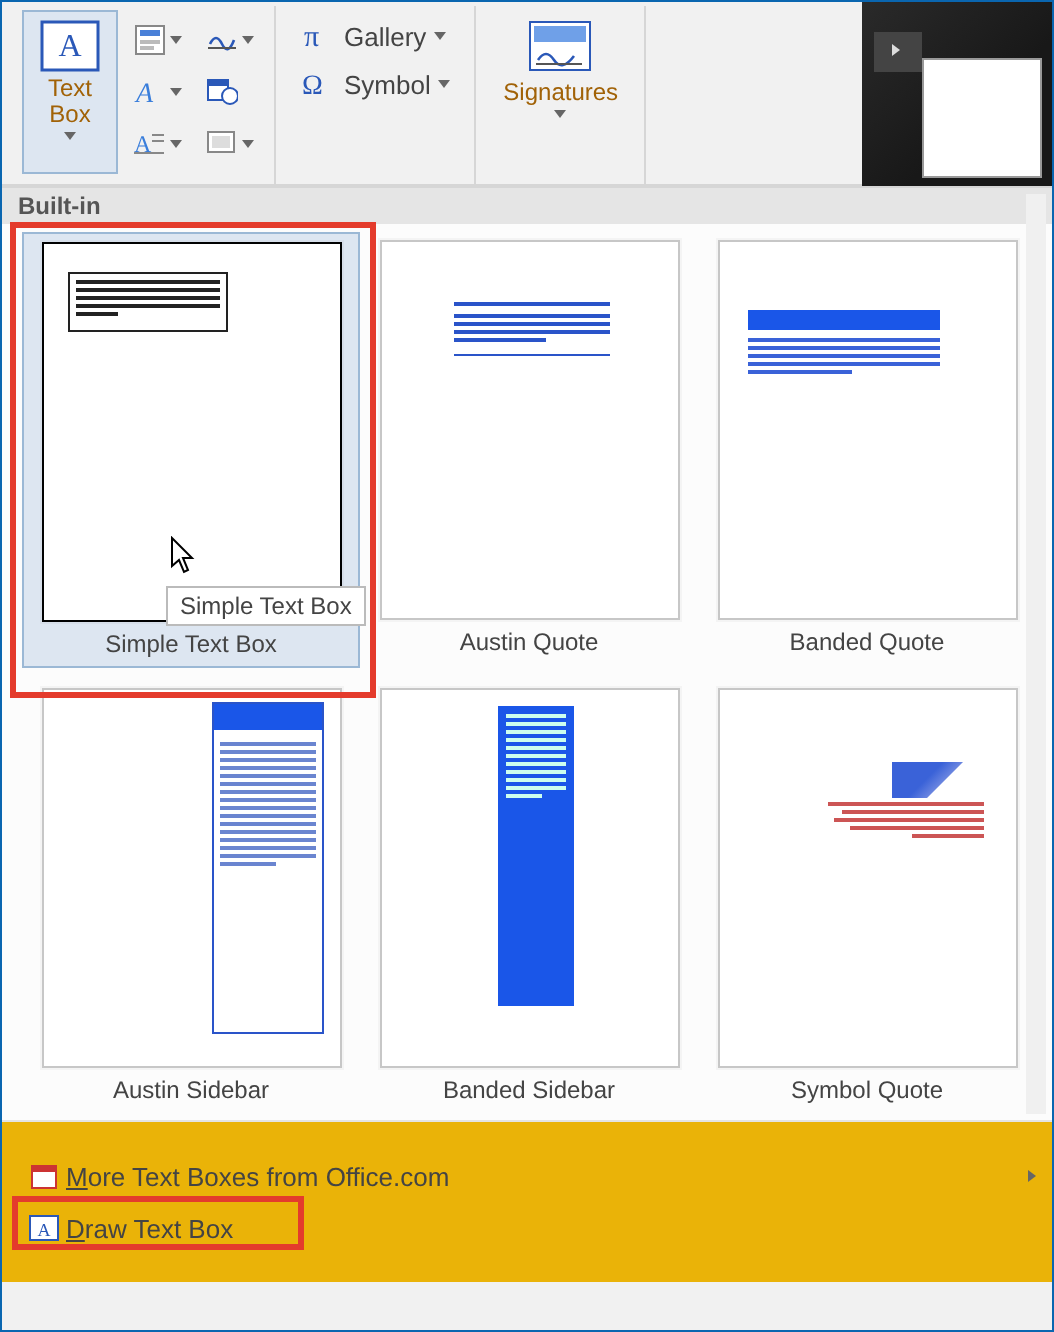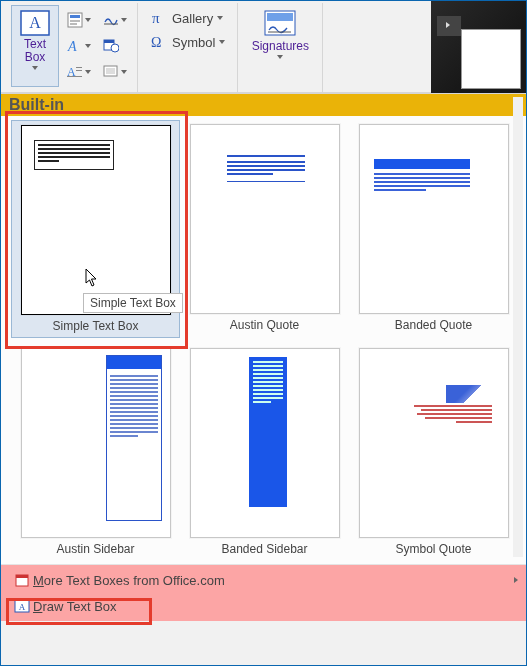--- a/index.html
+++ b/index.html
@@ -42,21 +42,21 @@
     background: transparent;
     cursor: default;
     padding-top: 4px;
     position: relative;
   }
   .big-btn.pressed {
     background: #dde6f1;
     border: 1px solid #9bb8d5;
   }
   .big-btn svg { margin-bottom: 2px; }
-  .big-btn-label { font-size: 12px; color: #4c1d95; text-align: center; line-height: 13px; }
+  .big-btn-label { font-size: 12px; color: #a16207; text-align: center; line-height: 13px; }
   .big-btn .caret { margin-top: 2px; }
 
   .small-stack {
     display: flex;
     flex-direction: column;
     gap: 4px;
     padding-top: 4px;
     margin-left: 4px;
   }
   .small-btn {
@@ -120,23 +120,23 @@
   .gallery-panel {
     position: absolute;
     left: 0;
     top: 92px;
     width: 527px;
     background: #fcfcfc;
     border-top: 1px solid #d6d6d6;
     padding-bottom: 0;
   }
   .gallery-header {
-    background: #eab308;
+    background: #e5e5e5;
     font-weight: 600;
-    font-size: 16px;
+    font-size: 12px;
     padding: 2px 8px;
     color: #555;
   }
   .gallery-grid {
     display: grid;
     grid-template-columns: repeat(3, 1fr);
     padding: 4px 10px 4px 10px;
     gap: 6px 0;
   }
   .gallery-cell {
@@ -186,22 +186,22 @@
   .cursor {
     position: absolute;
     width: 14px; height: 20px;
     z-index: 60;
     pointer-events: none;
   }
 
   
   .panel-footer {
     border-top: 1px solid #e4e4e4;
-    padding: 2px 0;
-    background: #fca5a5;
+    padding: 14px 0;
+    background: #eab308;
   }
   .footer-item {
     display: flex;
     align-items: center;
     height: 26px;
     padding: 0 10px;
     font-size: 13px;
     color: #444;
     position: relative;
   }

